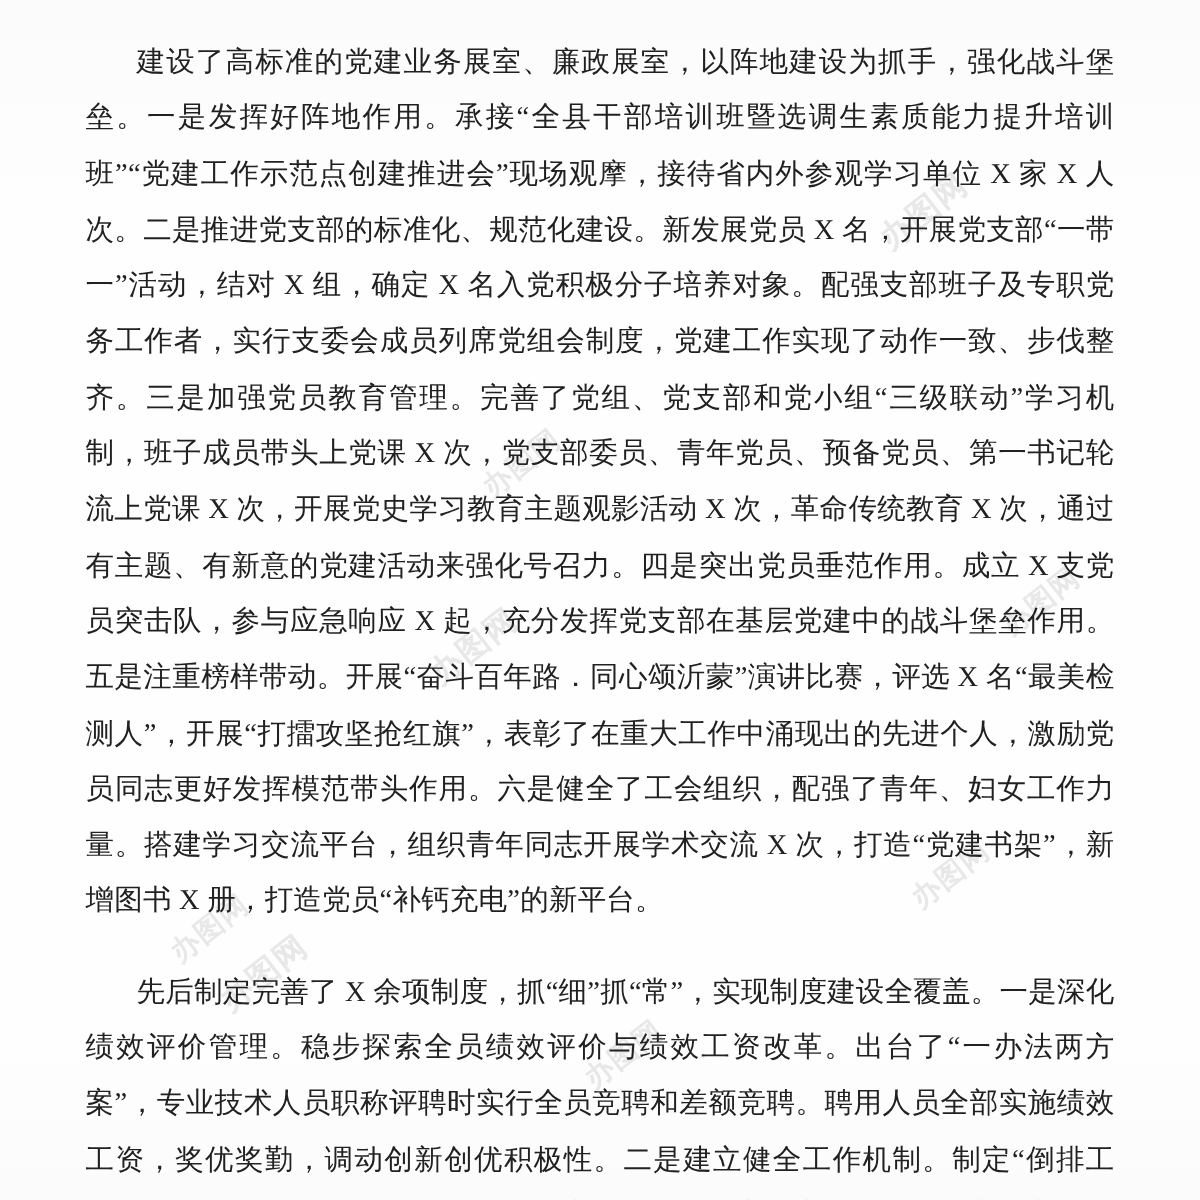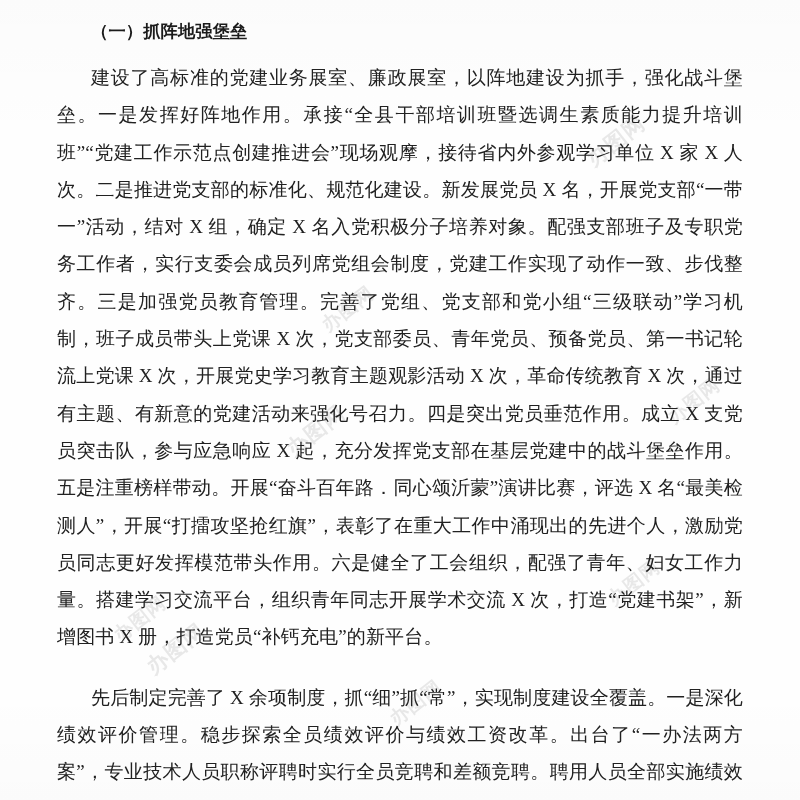--- a/index.html
+++ b/index.html
@@ -104,21 +104,20 @@
     <div class="wm r2" style="left: 146px; top: 636px;">办图网</div>
     <div class="wm" style="left: 664px; top: 388px;">办图网</div>
     <div class="wm" style="left: 386px; top: 690px;">办图网</div>
   </div>
 
   <div class="content">
 
 
     <div class="spacer-hd"></div>
 
-    <div class="heading-2">（一）抓阵地强堡垒</div>
 
     <div class="spacer-sm"></div>
 
     <p class="para">建设了高标准的党建业务展室、廉政展室，以阵地建设为抓手，强化战斗堡垒。一是发挥好阵地作用。承接“全县干部培训班暨选调生素质能力提升培训班”“党建工作示范点创建推进会”现场观摩，接待省内外参观学习单位 X 家 X 人次。二是推进党支部的标准化、规范化建设。新发展党员 X 名，开展党支部“一带一”活动，结对 X 组，确定 X 名入党积极分子培养对象。配强支部班子及专职党务工作者，实行支委会成员列席党组会制度，党建工作实现了动作一致、步伐整齐。三是加强党员教育管理。完善了党组、党支部和党小组“三级联动”学习机制，班子成员带头上党课 X 次，党支部委员、青年党员、预备党员、第一书记轮流上党课 X 次，开展党史学习教育主题观影活动 X 次，革命传统教育 X 次，通过有主题、有新意的党建活动来强化号召力。四是突出党员垂范作用。成立 X 支党员突击队，参与应急响应 X 起，充分发挥党支部在基层党建中的战斗堡垒作用。五是注重榜样带动。开展“奋斗百年路．同心颂沂蒙”演讲比赛，评选 X 名“最美检测人”，开展“打擂攻坚抢红旗”，表彰了在重大工作中涌现出的先进个人，激励党员同志更好发挥模范带头作用。六是健全了工会组织，配强了青年、妇女工作力量。搭建学习交流平台，组织青年同志开展学术交流 X 次，打造“党建书架”，新增图书 X 册，打造党员“补钙充电”的新平台。</p>
 
     <div class="spacer-hd"></div>
 
 
     <div class="spacer-sm"></div>
 

